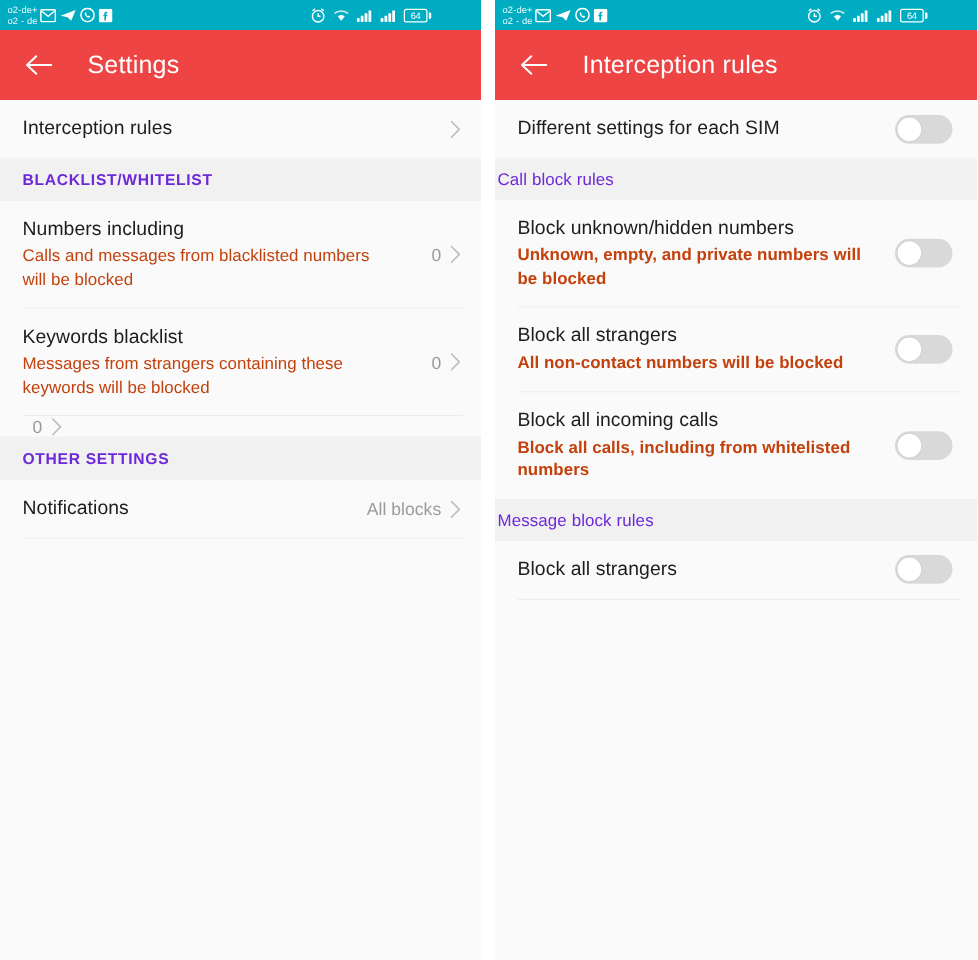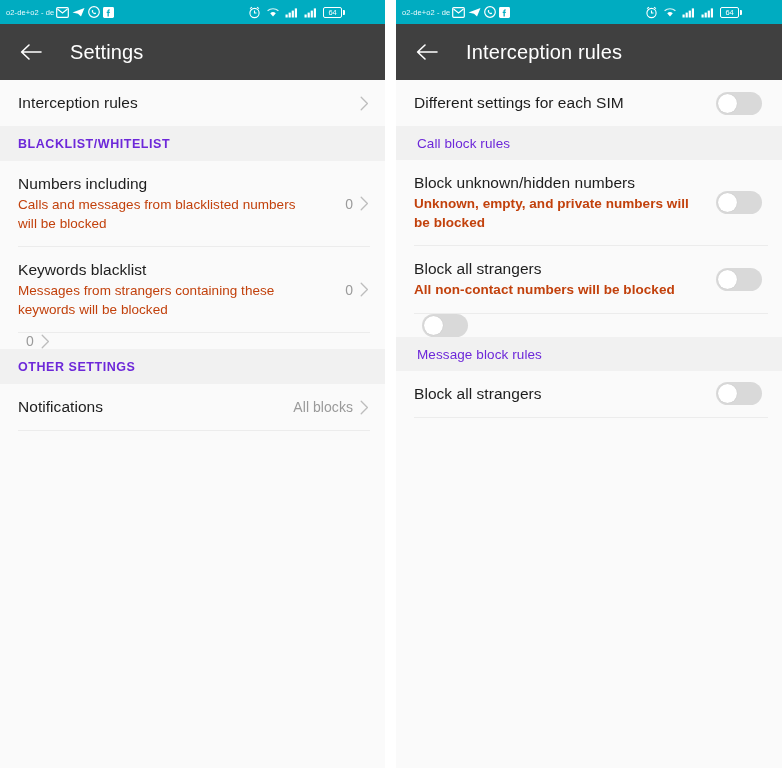--- a/index.html
+++ b/index.html
@@ -37,21 +37,21 @@
     background: #00acc1;
     color: #ffffff;
     display: flex;
     align-items: center;
     padding: 0 8px 0 6px;
     box-sizing: border-box;
     flex: none;
   }
   .carrier {
     display: flex;
-    flex-direction: row;
+    flex-direction: column;
     justify-content: flex-end;
     line-height: 9px;
     font-size: 7.5px;
     letter-spacing: 0.1px;
     color: #eafafc;
     margin-right: 2px;
     white-space: nowrap;
   }
   .sb-icons-left {
     display: flex;
@@ -92,21 +92,21 @@
     width: 2px;
     height: 5px;
     background: #ffffff;
     border-radius: 0 1px 1px 0;
     margin-left: 1px;
   }
 
   
   .appbar {
     height: 56px;
-    background: #404040;
+    background: #ef4444;
     display: flex;
     align-items: center;
     padding-left: 16px;
     flex: none;
   }
   .back-btn {
     width: 30px;
     height: 30px;
     display: flex;
     align-items: center;
@@ -136,21 +136,21 @@
   }
   .section-header.caps {
     font-size: 12.5px;
     font-weight: bold;
     letter-spacing: 0.55px;
     padding: 11px 18px 10px 18px;
   }
   .section-header.sentence {
     font-size: 13.5px;
     letter-spacing: 0.1px;
-    padding: 10px 18px 9px 21px;
+    padding: 10px 18px 9px 2px;
   }
 
   .row {
     display: flex;
     align-items: center;
     padding: 0 16px 0 18px;
     box-sizing: border-box;
     background: #fafafa;
     cursor: pointer;
     position: relative;
@@ -464,20 +464,24 @@
         </div>
         <div class="row-right">
           <div class="toggle">
             <div class="knob"></div>
           </div>
         </div>
       </div>
       <div class="divider full"></div>
 
       <div class="row">
+        <div class="row-texts">
+          <div class="row-title">Block all incoming calls</div>
+          <div class="row-sub wide">Block all calls, including from whitelisted numbers</div>
+        </div>
         <div class="row-right">
           <div class="toggle">
             <div class="knob"></div>
           </div>
         </div>
       </div>
 
       <div class="section-header sentence">Message block rules</div>
 
       <div class="row">

